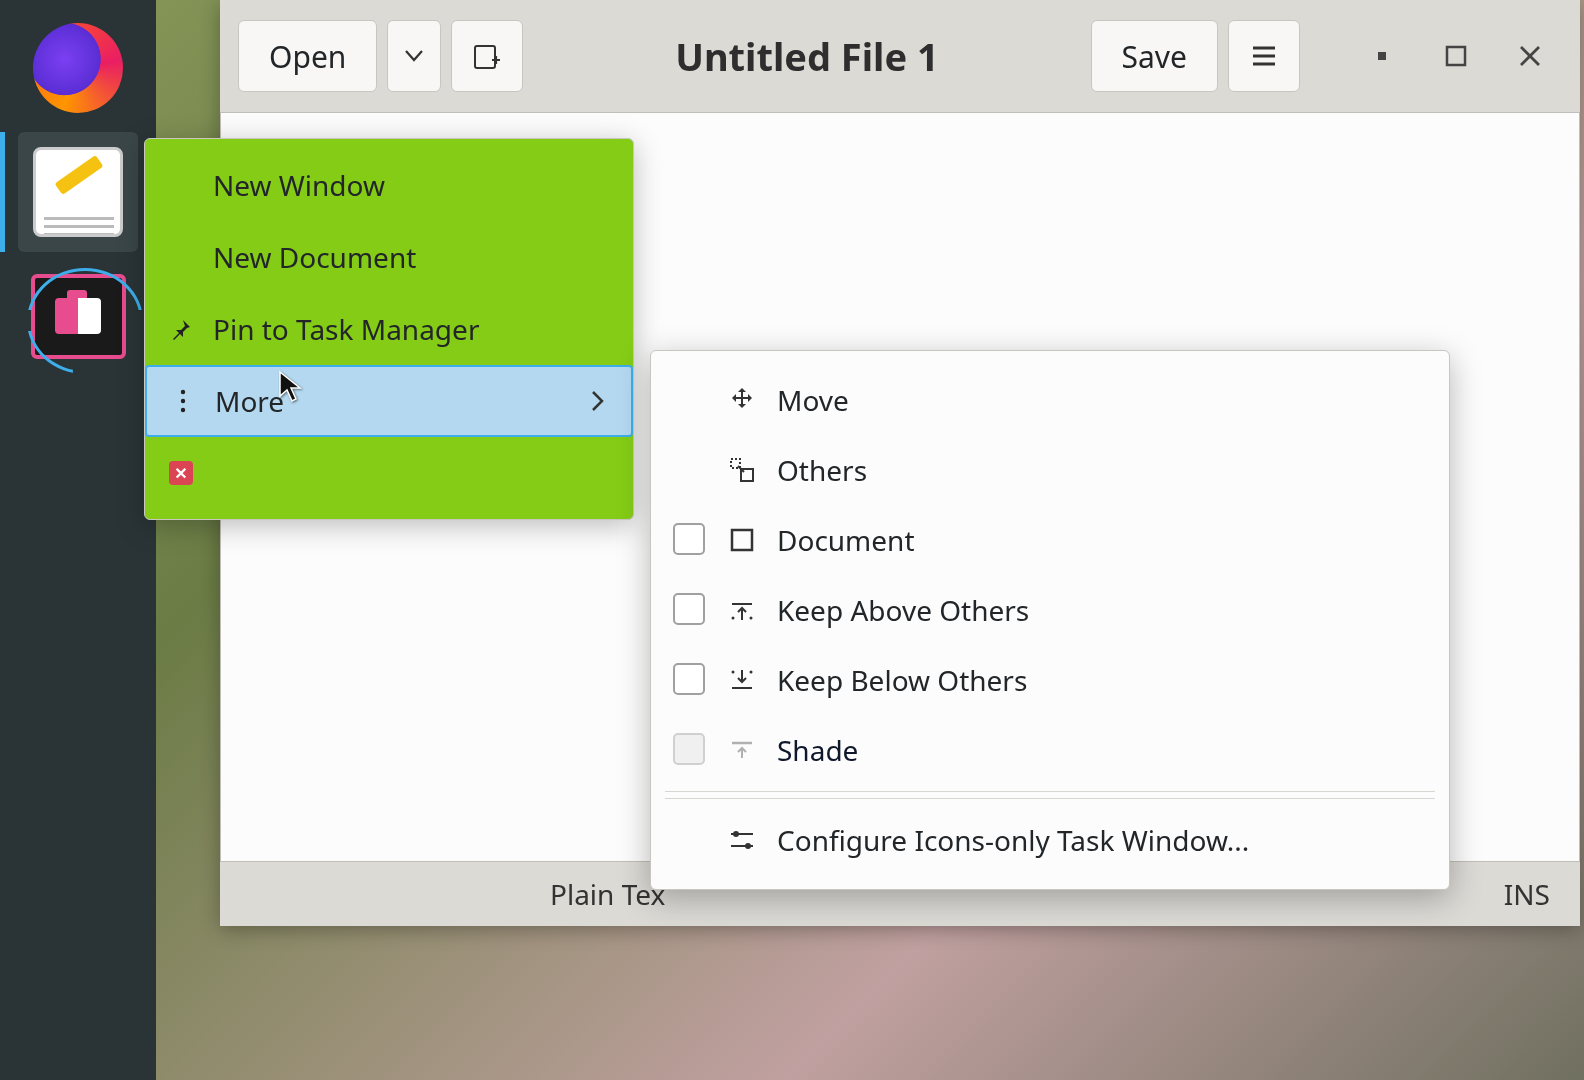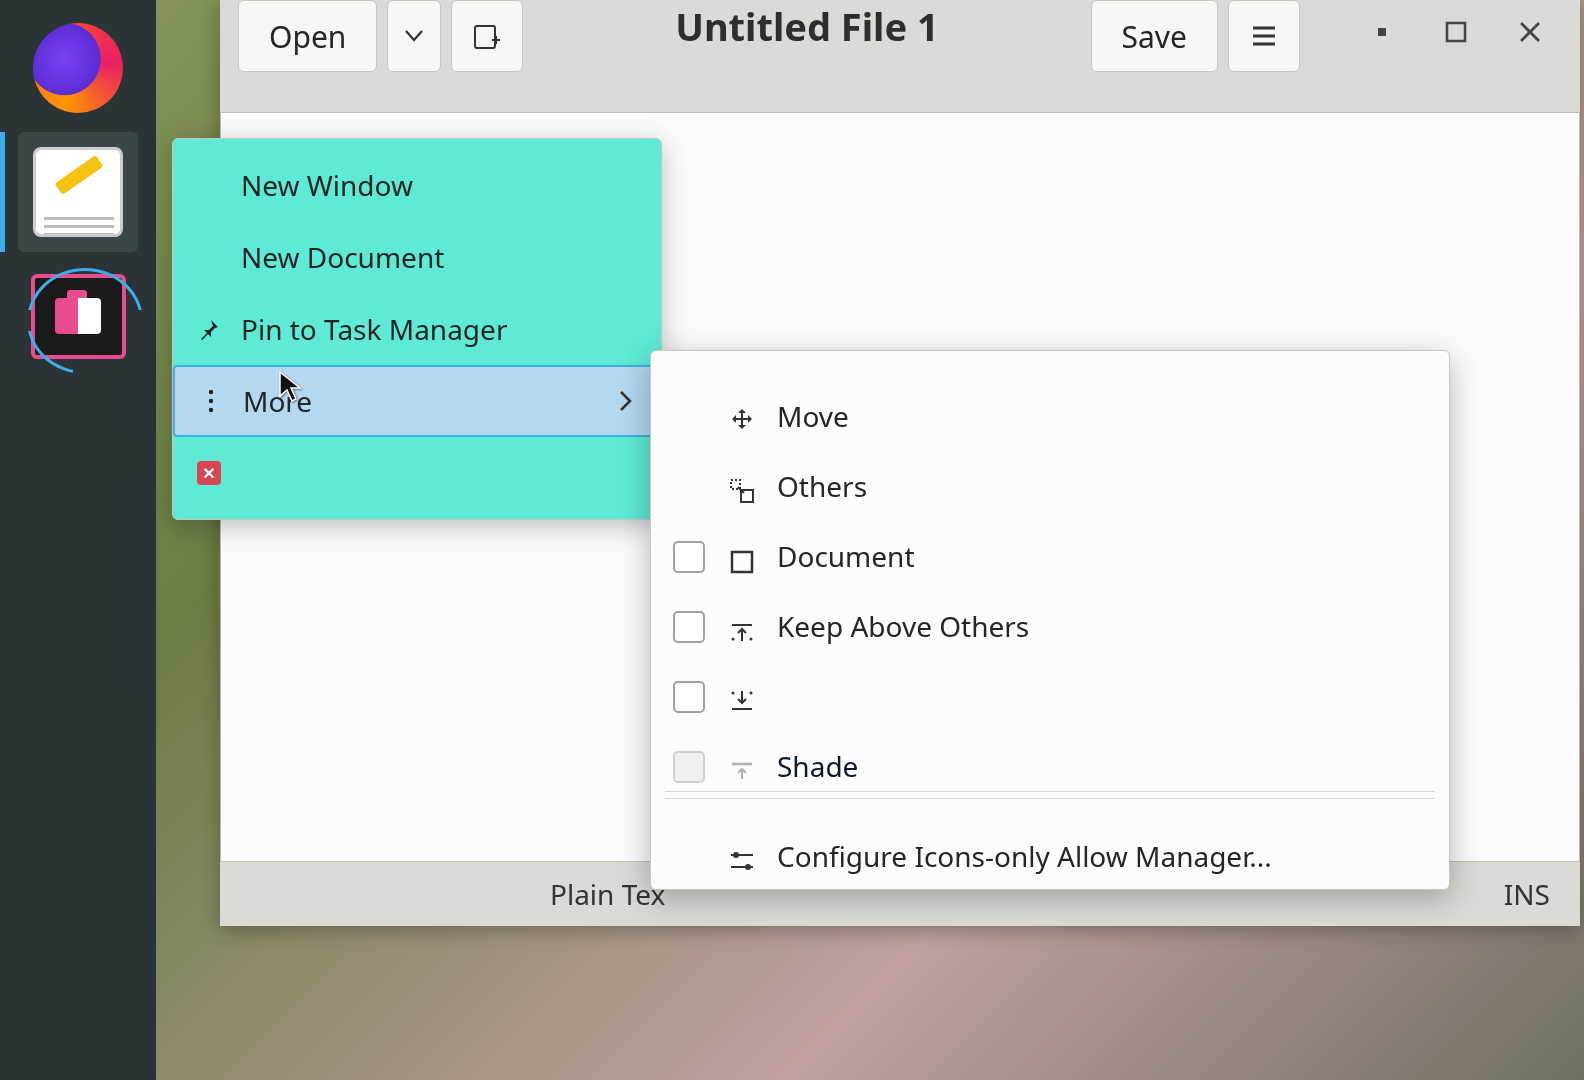--- a/index.html
+++ b/index.html
@@ -14,44 +14,44 @@
 .editor-icon { width: 90px; height: 90px; background: #fff; border-radius: 8px; border: 3px solid #ccc; position: relative; overflow: hidden; }
 .editor-icon::before { content: ""; position: absolute; left: 18px; top: 18px; width: 50px; height: 14px; background: #f5c211; transform: rotate(-35deg); border-radius: 3px; }
 .editor-icon::after { content: ""; position: absolute; left: 8px; bottom: 14px; width: 70px; height: 3px; background: #bbb; box-shadow: 0 8px 0 #bbb, 0 16px 0 #bbb; }
 .camera-icon { width: 95px; height: 85px; background: #1a1a1a; border-radius: 6px; position: relative; border: 4px solid #e74c8e; display: flex; align-items: center; justify-content: center; }
 .camera-icon::before { content:""; position:absolute; top:-10px; left:-8px; width: 110px; height: 100px; border: 3px solid #3daee9; border-radius: 50%; clip-path: polygon(0 0, 100% 0, 100% 40%, 0 40%, 0 100%, 40% 100%, 40% 60%, 0 60%); }
 .camera-body { width: 46px; height: 36px; background: linear-gradient(to right, #e74c8e 50%, #fff 50%); border-radius: 4px; position: relative; }
 .camera-body::before { content:""; position:absolute; top:-8px; left:12px; width:20px; height:8px; background:#e74c8e; border-radius:3px 3px 0 0; }
 
 
 .window { position: absolute; left: 220px; top: 0; width: 1360px; background: #dcdad5; border-radius: 0 0 4px 4px; box-shadow: 0 4px 20px rgba(0,0,0,0.3); }
-.titlebar { height: 112px; background: #dcdad5; display: flex; align-items: flex-start; padding: 0 18px; gap: 10px; }
+.titlebar { height: 112px; background: #dcdad5; display: flex; align-items: center; padding: 0 18px; gap: 10px; }
 .btn { background: #f8f7f5; border: 1px solid #c8c6c0; border-radius: 6px; display: flex; align-items: center; justify-content: center; font-size: 30px; color: #232629; cursor: pointer; }
 .btn-text { height: 72px; padding: 0 30px; }
 .btn-caret { width: 54px; height: 72px; }
 .btn-icon { width: 72px; height: 72px; }
 .window-title { flex: 1; text-align: center; font-size: 38px; font-weight: bold; color: #2e2e2e; }
 .win-ctrl { width: 64px; height: 64px; display: flex; align-items: center; justify-content: center; color: #3a3a3a; cursor: pointer; }
 .win-ctrl svg { width: 26px; height: 26px; }
 .editor-area { height: 750px; background: #fcfcfc; border: 1px solid #c0beb8; border-top: 1px solid #c0beb8; }
 .statusbar { height: 64px; background: #dcdad5; display: flex; align-items: center; justify-content: flex-end; padding: 0 30px; gap: 40px; font-size: 28px; color: #333; }
 .status-left { margin-right: auto; margin-left: 300px; }
 
 
-.menu1 { position: absolute; left: 172px; top: 138px; width: 490px; background: #5eead4; border: 1px solid #c8c6c0; border-radius: 6px; box-shadow: 0 6px 28px rgba(0,0,0,0.25); padding: 10px 0; }
+.menu1 { position: absolute; left: 144px; top: 138px; width: 490px; background: #84cc16; border: 1px solid #c8c6c0; border-radius: 6px; box-shadow: 0 6px 28px rgba(0,0,0,0.25); padding: 10px 0; }
 .menu-item { height: 72px; display: flex; align-items: center; padding: 0 20px; font-size: 28px; color: #232629; cursor: pointer; gap: 16px; }
 .menu-item .lead { width: 32px; display: flex; align-items: center; justify-content: center; }
 .menu-item .lbl { flex: 1; }
 .menu-item .tail { width: 26px; display: flex; align-items: center; justify-content: center; }
 .menu-item.highlight { background: #b3d8ef; border: 2px solid #3daee9; border-radius: 4px; }
 .close-box { width: 24px; height: 24px; background: #da4453; border-radius: 4px; display: inline-flex; align-items: center; justify-content: center; color: #fff; font-size: 16px; font-weight: bold; }
 
 
 .menu2 { position: absolute; left: 650px; top: 350px; width: 800px; background: #fcfcfc; border: 1px solid #c8c6c0; border-radius: 6px; box-shadow: 0 8px 32px rgba(0,0,0,0.28); padding: 14px 0; }
-.sub-item { height: 70px; display: flex; align-items: flex-end; padding: 0 22px; font-size: 28px; color: #232629; cursor: pointer; gap: 18px; }
+.sub-item { height: 70px; display: flex; align-items: center; padding: 0 22px; font-size: 28px; color: #232629; cursor: pointer; gap: 18px; }
 .sub-item.disabled { color: #0f172a; cursor: default; }
 .sub-item .chk { width: 34px; height: 34px; }
 .sub-item .ico { width: 34px; display: flex; align-items: center; justify-content: center; }
 .sub-item .spacer { width: 34px; }
 .checkbox { width: 32px; height: 32px; border: 2px solid #a0a0a0; border-radius: 5px; background: #fff; display: inline-flex; align-items: center; justify-content: center; }
 .checkbox.checked { border-color: #3daee9; background: #fff; }
 .checkbox.checked::after { content: ""; width: 16px; height: 9px; border-left: 3px solid #3daee9; border-bottom: 3px solid #3daee9; transform: rotate(-45deg); margin-top: -4px; }
 .checkbox.disabled { border-color: #d0d0d0; background: #f0f0f0; }
 .sep { height: 1px; background: #d8d6d0; margin: 6px 14px; }
 
@@ -205,20 +205,21 @@
   <div class="sub-item">
     <span class="chk"><span class="checkbox"></span></span>
     <span class="ico">
       <svg width="28" height="28" viewBox="0 0 28 28">
           <path d="M4 22 h20" stroke="#333" stroke-width="2"></path>
           <path d="M14 4 v12 m-4 -4 l4 4 4 -4" stroke="#333" stroke-width="2" fill="none"></path>
           <circle cx="5" cy="6" r="1.5" fill="#333"></circle>
           <circle cx="23" cy="6" r="1.5" fill="#333"></circle>
         </svg>
     </span>
+    <span>Keep Below Others</span>
   </div>
   <div class="sub-item disabled">
     <span class="chk"><span class="checkbox disabled"></span></span>
     <span class="ico">
       <svg width="28" height="28" viewBox="0 0 28 28">
           <path d="M4 7 h20" stroke="#b0b0b0" stroke-width="2.5"></path>
           <path d="M14 22 v-10 m-4 4 l4 -4 4 4" stroke="#b0b0b0" stroke-width="2" fill="none"></path>
         </svg>
     </span>
     <span>Shade</span>
@@ -228,21 +229,21 @@
   <div class="sub-item">
     <span class="spacer"></span>
     <span class="ico">
       <svg width="28" height="28" viewBox="0 0 28 28">
           <circle cx="8" cy="8" r="3" fill="#333"></circle>
           <path d="M3 8 h22" stroke="#333" stroke-width="2"></path>
           <circle cx="20" cy="20" r="3" fill="#333"></circle>
           <path d="M3 20 h22" stroke="#333" stroke-width="2"></path>
         </svg>
     </span>
-    <span>Configure Icons-only Allow Manager...</span>
+    <span>Configure Icons-only Task Window...</span>
   </div>
 </div>
 
 <div class="cursor">
   <svg width="28" height="34" viewBox="0 0 28 34">
       <path d="M2 2 L2 26 L9 20 L14 31 L18 29 L13 18 L22 18 Z" fill="#111" stroke="#fff" stroke-width="1.5"></path>
     </svg>
 </div>
 
 </body></html>

